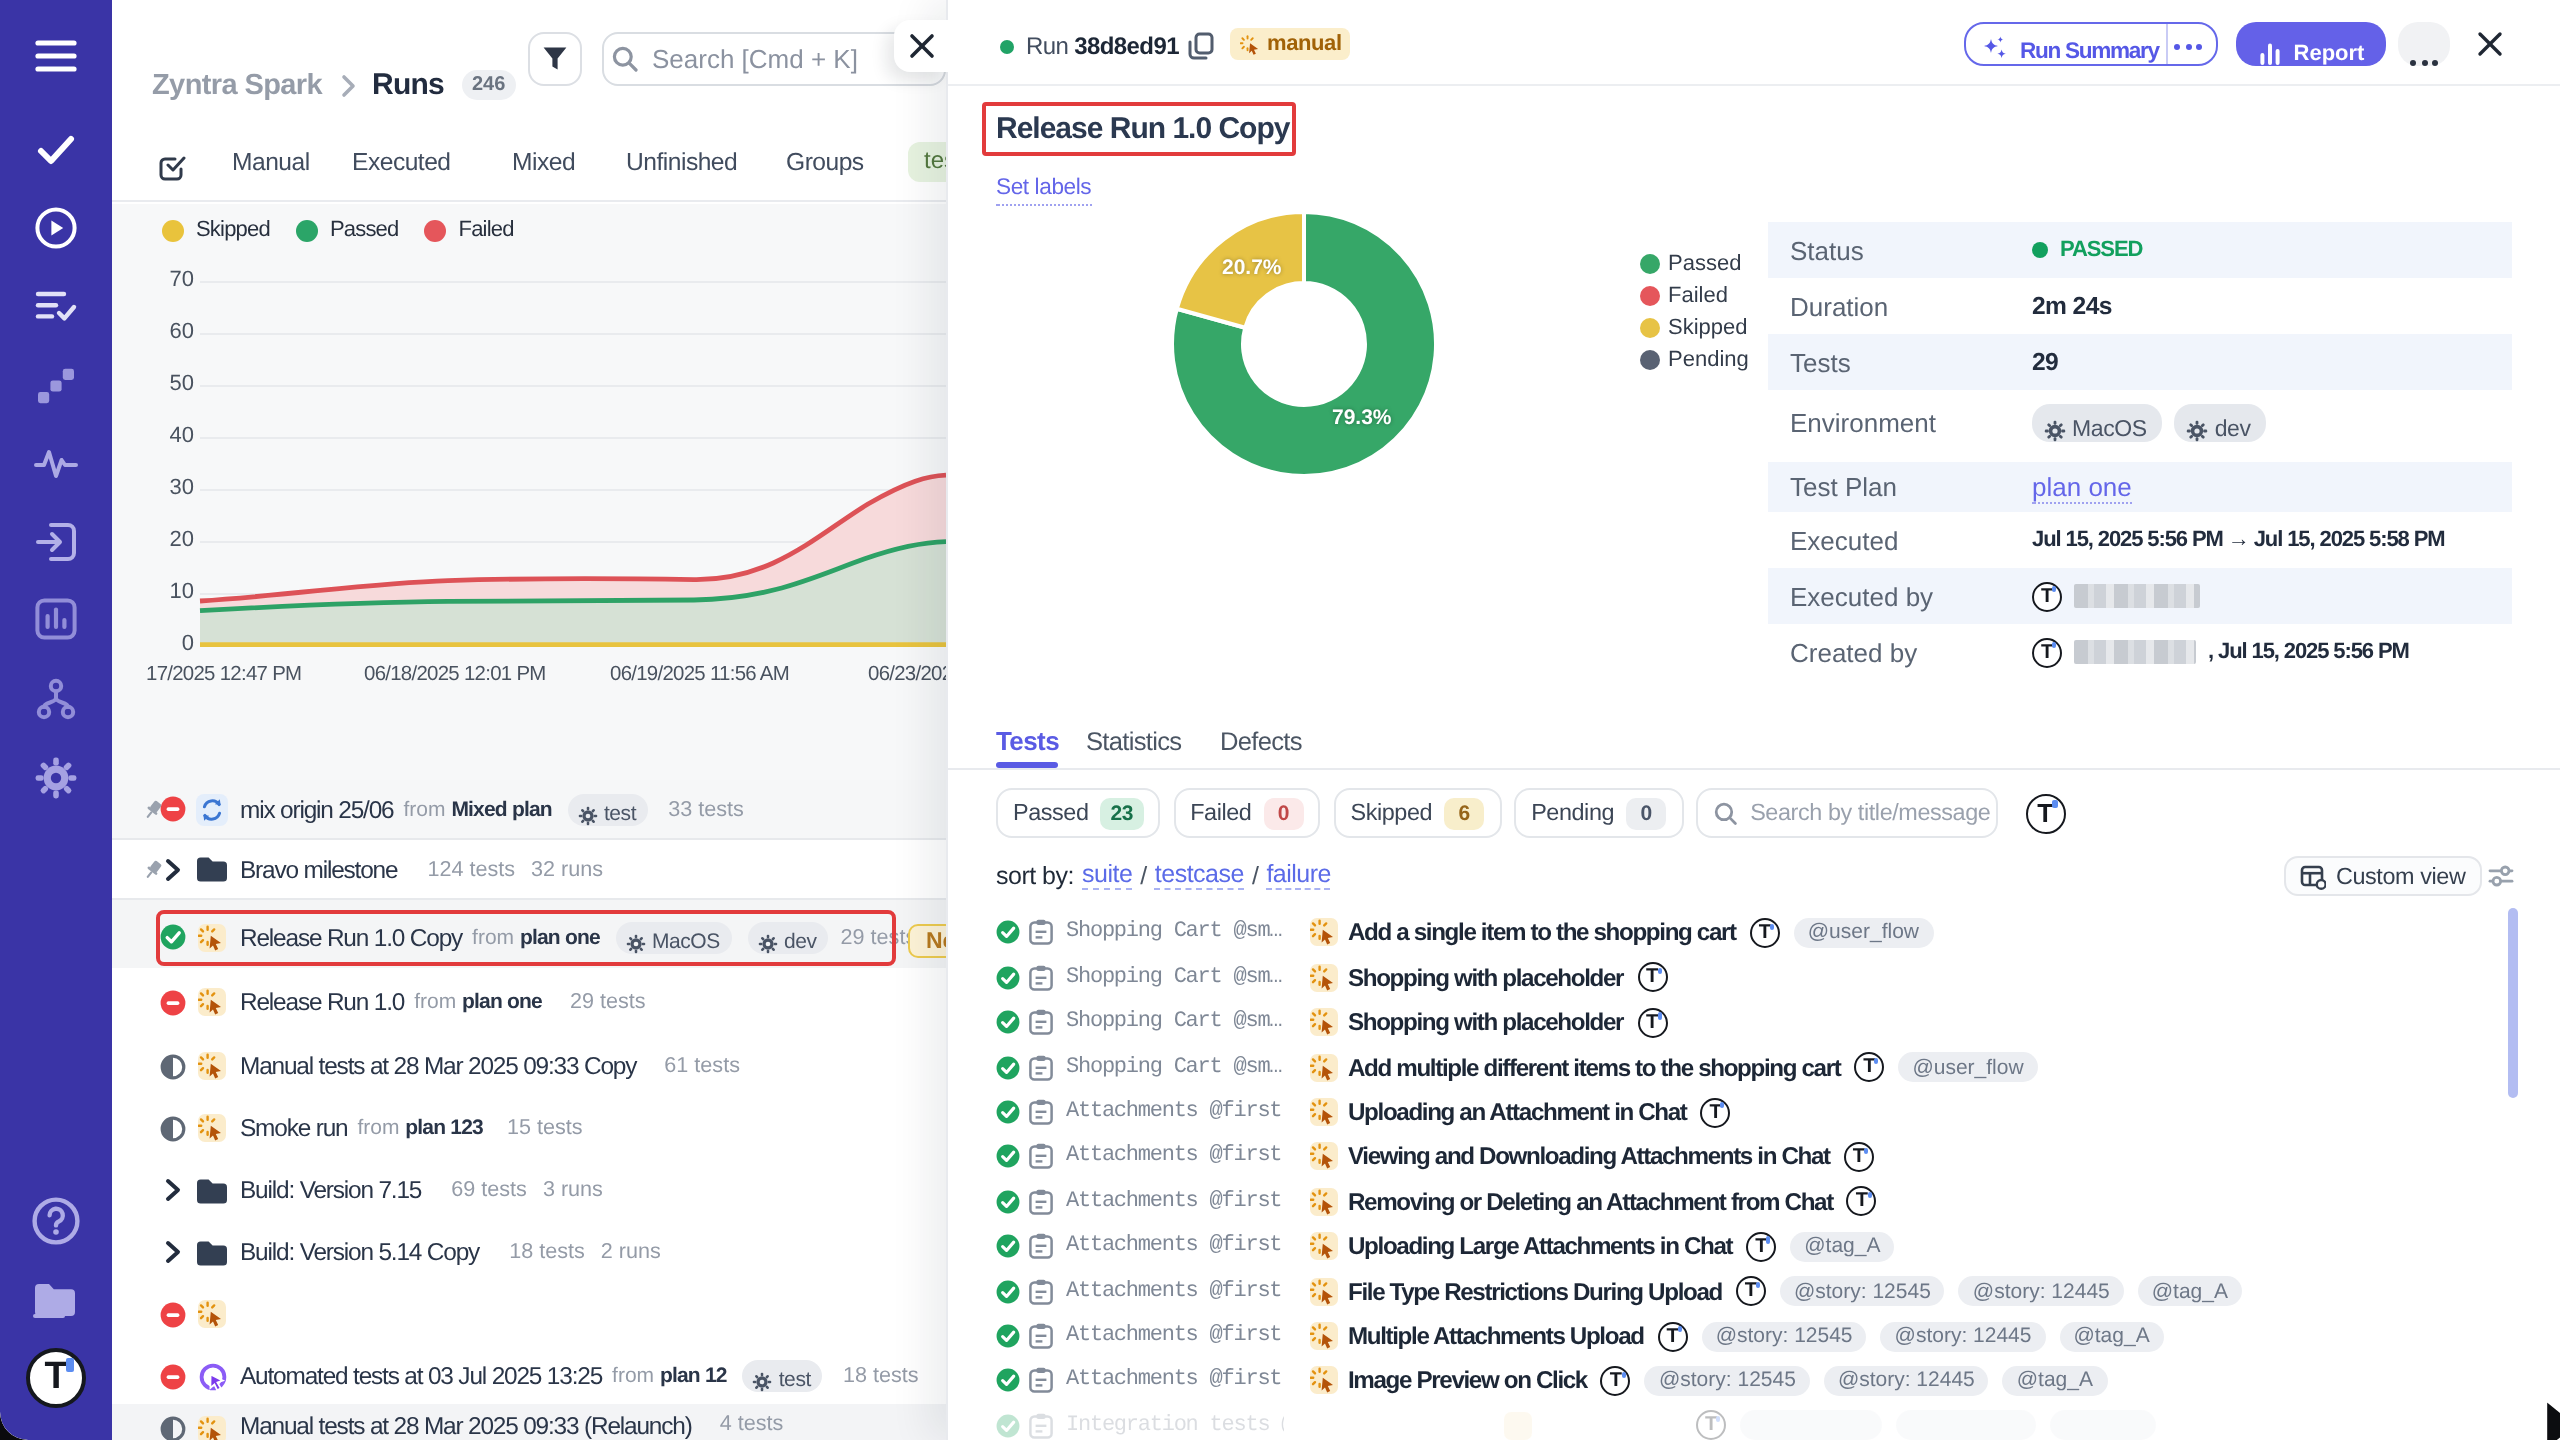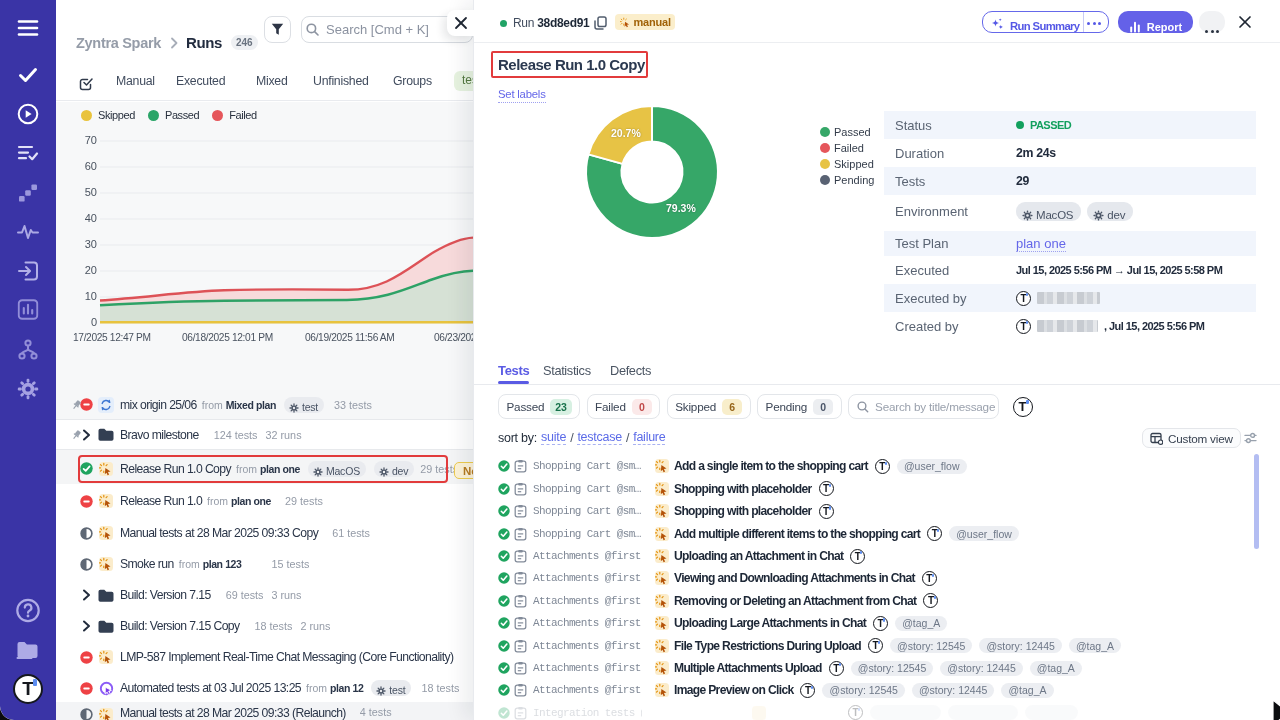--- a/index.html
+++ b/index.html
@@ -422,21 +422,21 @@
                 <line x1="1.6" y1="5.9" x2="0.4" y2="5.9"></line>
                 <line x1="2.5" y1="8.1" x2="1.5" y2="9.1"></line>
                 <line x1="4.8" y1="9" x2="4.8" y2="10.4"></line>
                 <line x1="7.1" y1="3.7" x2="8.1" y2="2.7"></line>
               </g>
               <path d="M6.4,5.9 L11.5,9.5 L8.9,10 L10.1,12.5 L8.6,13.2 L7.5,10.7 L5.8,12.3 Z" fill="#b45309"></path>
             </svg>
           </span>
         <span class="rtitle">Smoke run</span>
           <span class="rfrom">from <b>plan 123</b></span>
-        <span class="rmeta" style="margin-left:30px;">15 tests</span>
+        <span class="rmeta" style="margin-left:12px;">15 tests</span>
       </div>
       <div class="lrow" style="top:579.5px;">
         <span class="ic1">
             <svg width="9" height="12" viewBox="0 0 9 12">
               <polyline points="2,1.5 7,6 2,10.5" fill="none" stroke="#222c3d" stroke-width="2" stroke-linecap="round" stroke-linejoin="round"></polyline>
             </svg>
           </span>
         <span class="ic2">
             <svg width="16" height="13" viewBox="0 0 16 13">
               <path d="M0.5,11 v-8.5 a1.8,1.8 0 0 1 1.8,-1.8 h4 l2,2.1 H13.7 a1.8,1.8 0 0 1 1.8,1.8 V11 a1.8,1.8 0 0 1 -1.8,1.8 H2.3 a1.8,1.8 0 0 1 -1.8,-1.8 Z" fill="#333f52"></path>
@@ -450,21 +450,21 @@
         <span class="ic1">
             <svg width="9" height="12" viewBox="0 0 9 12">
               <polyline points="2,1.5 7,6 2,10.5" fill="none" stroke="#222c3d" stroke-width="2" stroke-linecap="round" stroke-linejoin="round"></polyline>
             </svg>
           </span>
         <span class="ic2">
             <svg width="16" height="13" viewBox="0 0 16 13">
               <path d="M0.5,11 v-8.5 a1.8,1.8 0 0 1 1.8,-1.8 h4 l2,2.1 H13.7 a1.8,1.8 0 0 1 1.8,1.8 V11 a1.8,1.8 0 0 1 -1.8,1.8 H2.3 a1.8,1.8 0 0 1 -1.8,-1.8 Z" fill="#333f52"></path>
             </svg>
           </span>
-        <span class="rtitle">Build: Version 7.15 Copy</span>
+        <span class="rtitle">Build: Version 5.14 Copy</span>
         <span class="rmeta" style="margin-left:15px;">18 tests</span>
           <span class="rmeta" style="margin-left:8px;">2 runs</span>
       </div>
       <div class="lrow" style="top:641.5px;">
         <span class="ic1">
             <svg width="13" height="13" viewBox="0 0 13 13">
               <circle cx="6.5" cy="6.5" r="6.2" fill="#ee4245"></circle>
               <rect x="3.3" y="5.6" width="6.4" height="1.9" rx="0.9" fill="#fff"></rect>
             </svg>
           </span>
@@ -475,21 +475,20 @@
                 <line x1="4.8" y1="2.9" x2="4.8" y2="1.4"></line>
                 <line x1="2.5" y1="3.7" x2="1.5" y2="2.7"></line>
                 <line x1="1.6" y1="5.9" x2="0.4" y2="5.9"></line>
                 <line x1="2.5" y1="8.1" x2="1.5" y2="9.1"></line>
                 <line x1="4.8" y1="9" x2="4.8" y2="10.4"></line>
                 <line x1="7.1" y1="3.7" x2="8.1" y2="2.7"></line>
               </g>
               <path d="M6.4,5.9 L11.5,9.5 L8.9,10 L10.1,12.5 L8.6,13.2 L7.5,10.7 L5.8,12.3 Z" fill="#b45309"></path>
             </svg>
           </span>
-        <span class="rtitle">LMP-587 Implement Real-Time Chat Messaging (Core Functionality)</span>
       </div>
       <div class="lrow" style="top:672.5px;">
         <span class="ic1">
             <svg width="13" height="13" viewBox="0 0 13 13">
               <circle cx="6.5" cy="6.5" r="6.2" fill="#ee4245"></circle>
               <rect x="3.3" y="5.6" width="6.4" height="1.9" rx="0.9" fill="#fff"></rect>
             </svg>
           </span>
         <span class="ic2">
             <svg width="15" height="15" viewBox="0 0 15 15">

